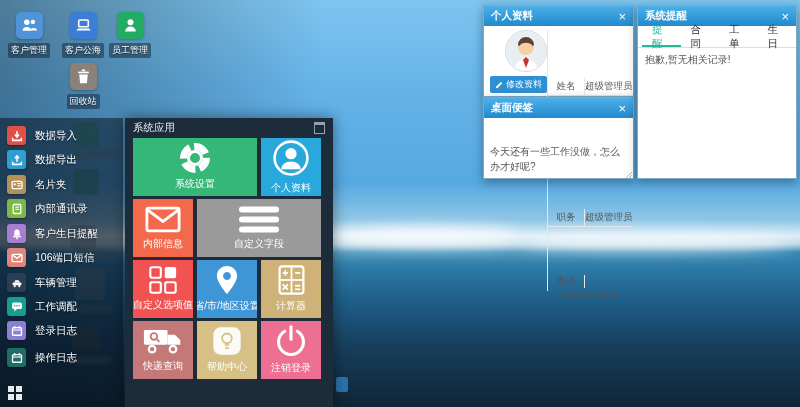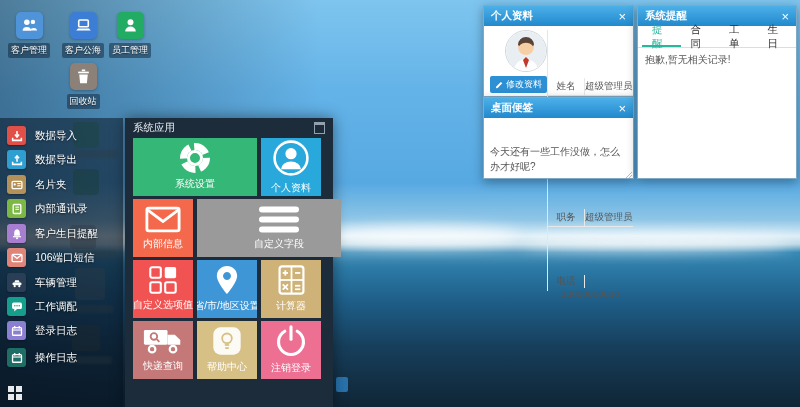--- a/index.html
+++ b/index.html
@@ -258,21 +258,21 @@
       </svg>
     <div class="t-label">个人资料</div>
   </div>
   <div class="tile" style="left: 133px; top: 199px; background-color: rgb(244, 105, 75);">
     <svg width="36" height="27" viewBox="0 0 38 28">
         <rect x="2" y="2" width="34" height="24" rx="2" fill="none" stroke="#fff" stroke-width="3"></rect>
         <path d="M3 4 L19 16 L35 4" fill="none" stroke="#fff" stroke-width="3"></path>
       </svg>
     <div class="t-label">内部信息</div>
   </div>
-  <div class="tile wide" style="left: 197px; top: 199px; background-color: rgb(154, 154, 154); padding-left: 20px;">
+  <div class="tile wide" style="left: 197px; top: 199px; background-color: rgb(154, 154, 154);">
     <svg width="40" height="27" viewBox="0 0 40 26">
         <rect x="0" y="0" width="40" height="6" rx="3" fill="#fff"></rect>
         <rect x="0" y="10" width="40" height="6" rx="3" fill="#fff"></rect>
         <rect x="0" y="20" width="40" height="6" rx="3" fill="#fff"></rect>
       </svg>
     <div class="t-label">自定义字段</div>
   </div>
   <div class="tile" style="left: 133px; top: 260px; background-color: rgb(241, 83, 82);">
     <svg width="28" height="28" viewBox="0 0 32 32">
         <rect x="1.5" y="1.5" width="12" height="12" rx="2" fill="none" stroke="#fff" stroke-width="2.4"></rect>

